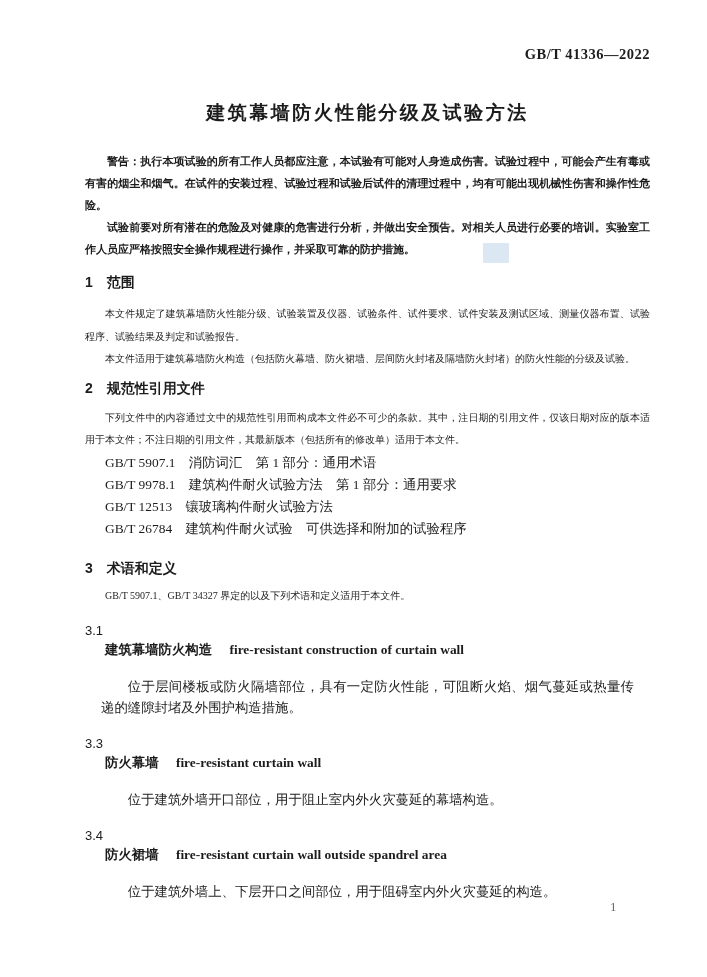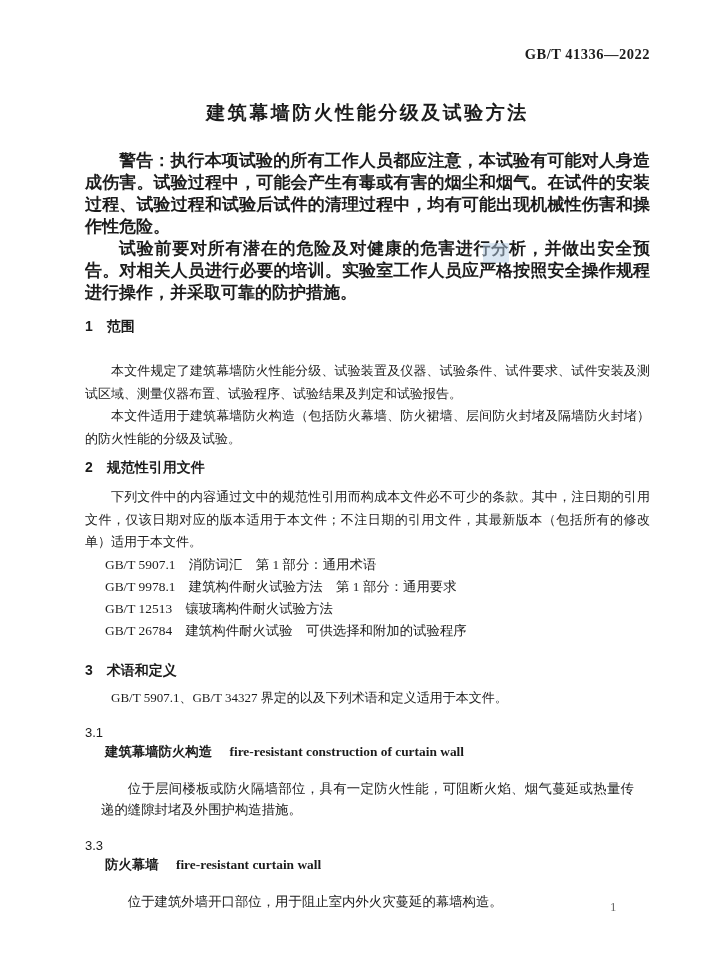--- a/index.html
+++ b/index.html
@@ -35,38 +35,38 @@
     font-family: "Liberation Sans", "DejaVu Sans", sans-serif;
     font-weight: bold;
     font-size: 19px;
     line-height: 30px;
     letter-spacing: 2.5px;
     margin: 16px 0 22px 0;
   }
   .warning p {
     font-family: "Liberation Sans", "DejaVu Sans", sans-serif;
     font-weight: bold;
-    font-size: 17px;
+    font-size: 11px;
     line-height: 22px;
     text-indent: 2em;
     text-align: justify;
     margin: 0;
   }
   .sec-heading {
     font-family: "Liberation Sans", "DejaVu Sans", sans-serif;
     font-weight: bold;
     font-size: 14px;
     line-height: 20px;
     margin: 0;
   }
-  .h1-gap { margin-top: 12px; margin-bottom: 24px; }
+  .h1-gap { margin-top: 12px; margin-bottom: 11px; }
   .h2-gap { margin-top: 7px;  margin-bottom: 9px; }
   .h3-gap { margin-top: 18px;  margin-bottom: 7px; }
   .body-par {
-    font-size: 13px;
+    font-size: 10px;
     line-height: 22.5px;
     text-indent: 2em;
     text-align: justify;
     margin: 0;
   }
   .refs { margin: 0; padding: 0; list-style: none; }
   .refs li {
     font-size: 13.4px;
     line-height: 22.2px;
     padding-left: 20px;
@@ -157,17 +157,25 @@
 
   <div>
     <div class="clause-num">3.3</div>
     <div class="term-line">
       <span class="term-zh">防火幕墙</span>
       <span class="term-en">fire-resistant curtain wall</span>
     </div>
     <p class="term-def">位于建筑外墙开口部位，用于阻止室内外火灾蔓延的幕墙构造。</p>
   </div>
 
+  <div>
+    <div class="clause-num">3.4</div>
+    <div class="term-line">
+      <span class="term-zh">防火裙墙</span>
+      <span class="term-en">fire-resistant curtain wall outside spandrel area</span>
+    </div>
+    <p class="term-def">位于建筑外墙上、下层开口之间部位，用于阻碍室内外火灾蔓延的构造。</p>
+  </div>
 
 </div>
 
 <div class="wm-artifact" style="background: rgb(183, 208, 232);"></div>
 <div class="page-num">1</div>
 
 </body></html>

